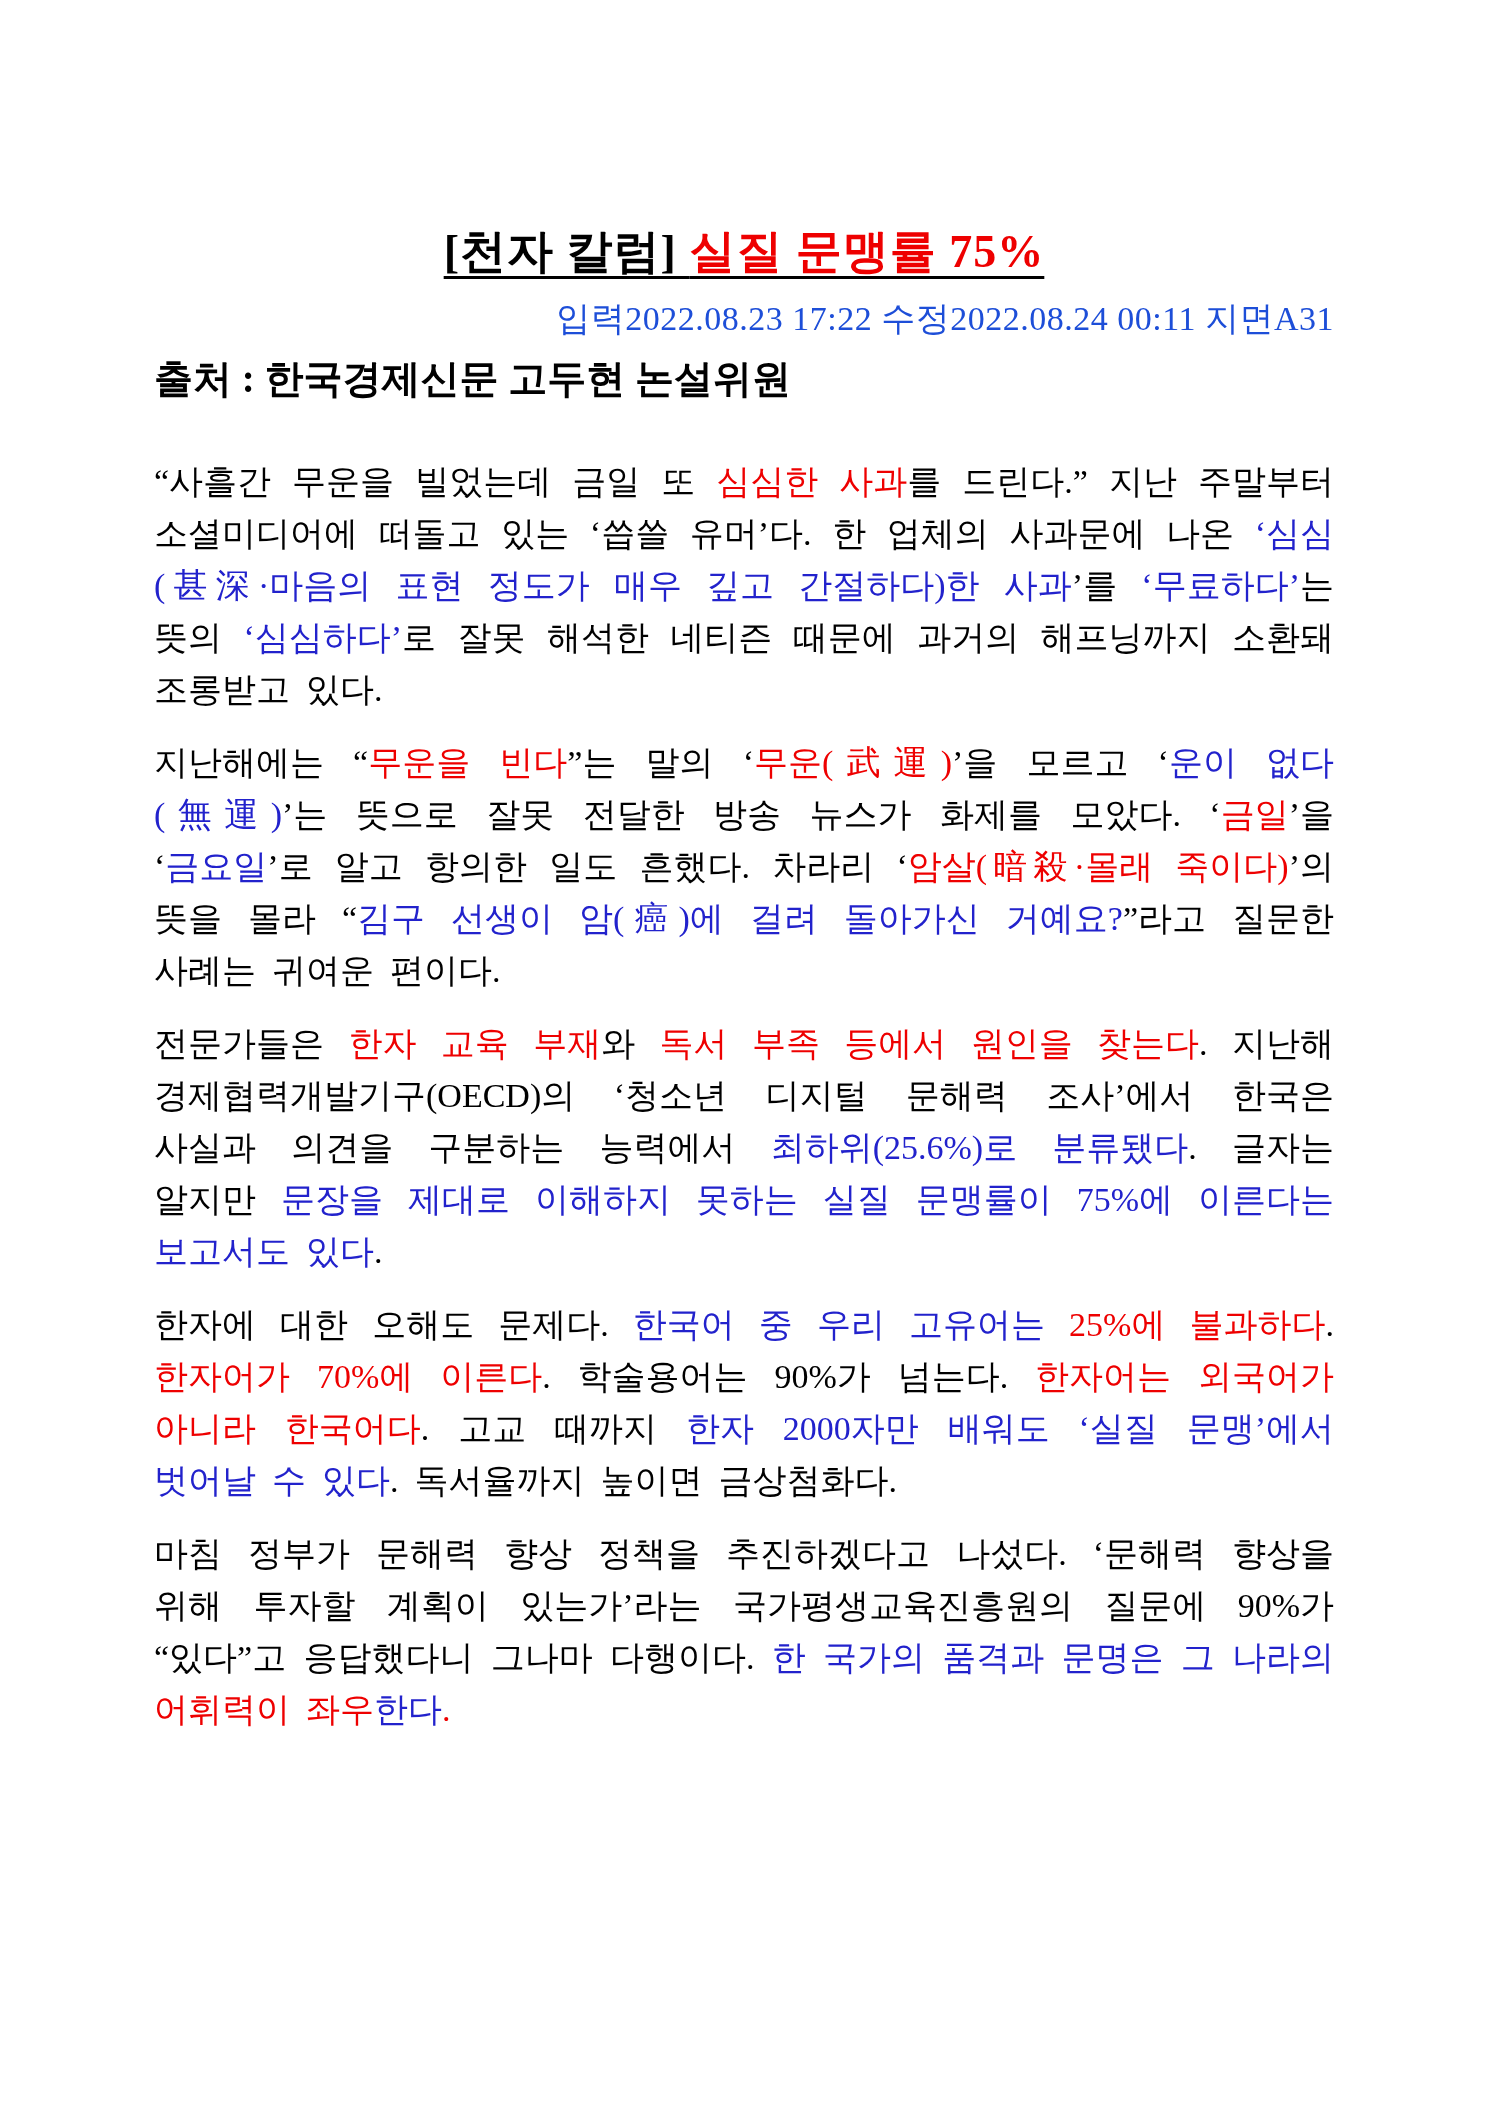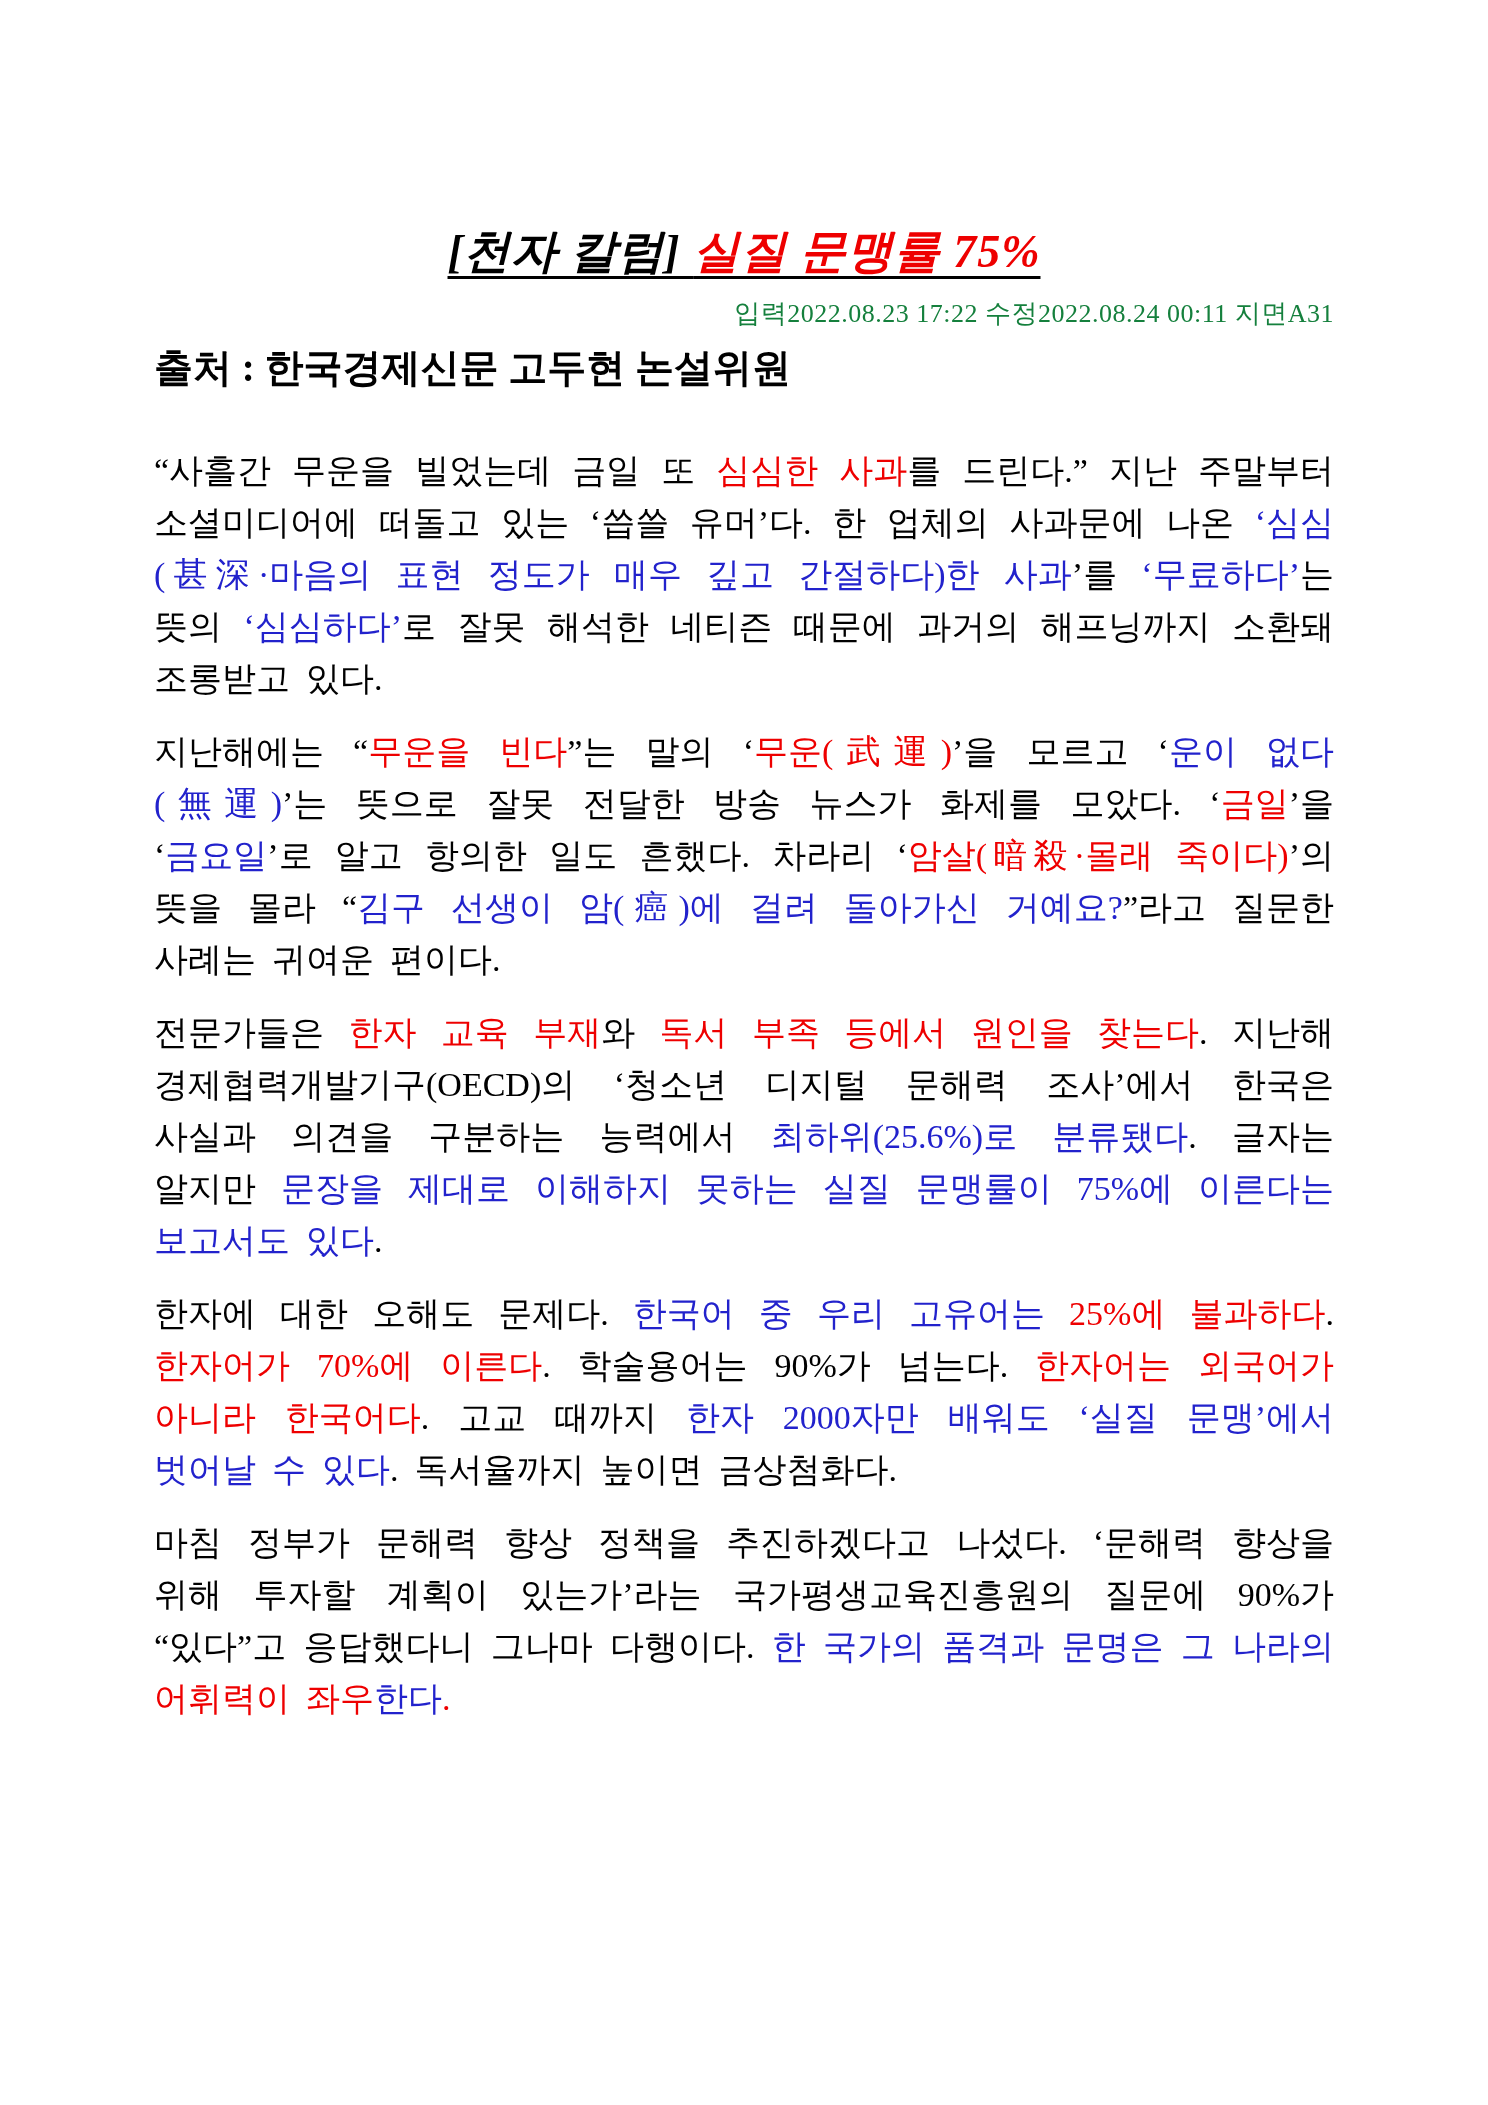--- a/index.html
+++ b/index.html
@@ -19,36 +19,35 @@
     height: 2105px;
     padding: 222px 154px 0 154px;
   }
   .title {
     margin: 0 0 14px 0;
     text-align: center;
     font-size: 46px;
     font-weight: 700;
     line-height: 1.3;
     letter-spacing: 1px;
-    font-style: italic;
   }
   .title .underline-wrap {
     text-decoration: underline;
     text-decoration-thickness: 3px;
     text-underline-offset: 9px;
     color: #000000;
   }
   .title .title-highlight {
     color: #ee0000;
   }
   .meta-line {
     margin: 0 0 10px 0;
     text-align: right;
-    font-size: 26px;
-    color: #15803d;
+    font-size: 34px;
+    color: #1d4ed8;
     letter-spacing: 0.5px;
     font-family: Liberation Serif, serif;
   }
   .source-line {
     margin: 0 0 50px 0;
     text-align: left;
     font-size: 39px;
     font-weight: 700;
   }
   .article-body {

